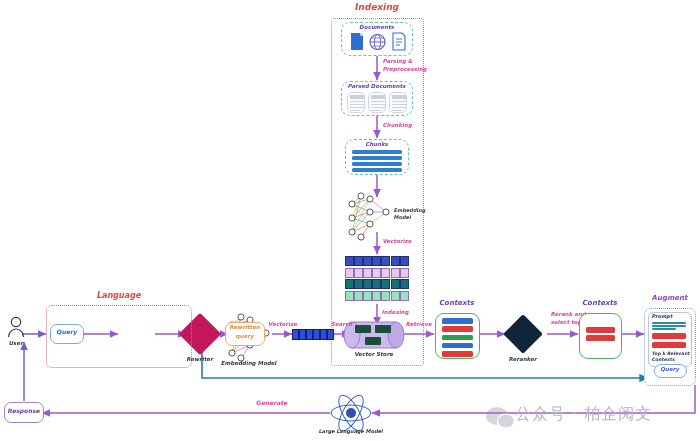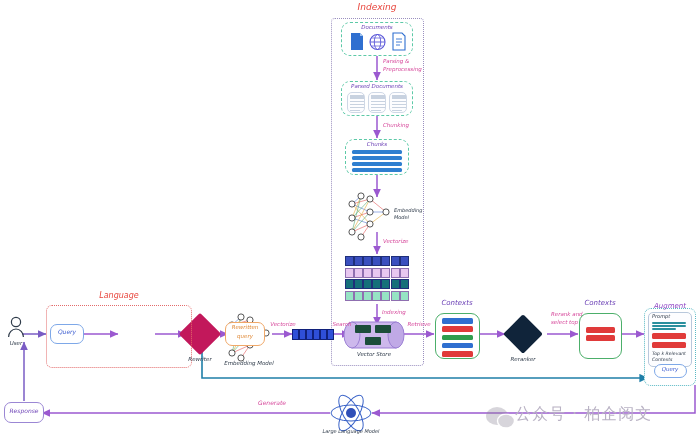--- a/index.html
+++ b/index.html
@@ -2,21 +2,21 @@
 <html><head>
 <meta charset="utf-8">
 <style>
   html,body{margin:0;padding:0;background:#fff;}
   body{width:700px;height:441px;position:relative;overflow:hidden;
        font-family:"DejaVu Sans","Liberation Sans",sans-serif;}
   #canvas{position:absolute;inset:0;width:700px;height:441px;}
   .abs{position:absolute;box-sizing:border-box;}
   .lbl{position:absolute;white-space:nowrap;line-height:1.15;
        font-family:"DejaVu Sans","Liberation Sans",sans-serif;
-       font-style:italic;font-weight:400;}
+       font-style:italic;font-weight:700;}
   .ctr{transform:translateX(-50%);text-align:center;}
   
   .indexing-box{border:1.2px dotted #9a8fbf;border-radius:4px;background:transparent;}
   .rewriting-box{border:1.2px dotted #e36a6a;border-radius:6px;}
   .dash-green{border:1.1px dashed #5cc9a7;border-radius:9px;background:#fff;}
   .solid-green{border:1.3px solid #4caf6a;border-radius:9px;background:#fff;}
   .solid-blue{border:1.3px solid #7ea8e8;border-radius:7px;background:#fff;}
   .solid-orange{border:1.2px solid #f0a868;border-radius:7px;background:#fff;}
   .solid-purple{border:1.3px solid #9b87d4;border-radius:7px;background:#fff;}
   .dot-teal{border:1.2px dotted #59b9c4;border-radius:7px;background:#fff;}
@@ -310,21 +310,21 @@
 <div class="lbl t-pink" style="left:551px;top:319px;font-size:5.5px;">select top k</div>
 
 <div class="abs solid-green" style="left:579px;top:313px;width:43px;height:46px;"></div>
 <div class="lbl ctr t-violet" style="left:600px;top:299px;font-size:7px;">Contexts</div>
 <div class="abs" id="contexts2" style="left:579px;top:313px;width:43px;height:46px;">
     <div class="bar" style="left: 7px; top: 14px; width: 29px; height: 5.6px; background: rgb(224, 58, 58);"></div>
     <div class="bar" style="left: 7px; top: 22.3px; width: 29px; height: 5.6px; background: rgb(224, 58, 58);"></div>
   </div>
 
 <div class="abs dot-teal" style="left:644px;top:308px;width:52px;height:78px;"></div>
-<div class="lbl ctr t-purple" style="left:670px;top:302px;font-size:7px;">Augment</div>
+<div class="lbl ctr t-purple" style="left:670px;top:294px;font-size:7px;">Augment</div>
 <div class="abs card-white" style="left:648px;top:312px;width:44px;height:55px;border-color:#b9c8dc;"></div>
 <div class="lbl t-dark" style="left:652px;top:314px;font-size:5px;">Prompt</div>
 <div class="bar" style="left:652px;top:322px;width:34px;height:1.6px;background:#2a8f9e;"></div>
 <div class="bar" style="left:652px;top:325px;width:34px;height:1.6px;background:#2a8f9e;"></div>
 <div class="bar" style="left:652px;top:328px;width:24px;height:1.6px;background:#2a8f9e;"></div>
 <div class="bar" style="left:652px;top:333px;width:34px;height:6px;background:#e03a3a;"></div>
 <div class="bar" style="left:652px;top:342px;width:34px;height:6px;background:#e03a3a;"></div>
 <div class="lbl t-dark" style="left:652px;top:351px;font-size:4.6px;">Top k Relevant</div>
 <div class="lbl t-dark" style="left:652px;top:357px;font-size:4.6px;">Contexts</div>
 <div class="abs solid-blue" style="left:654px;top:364px;width:33px;height:14px;"></div>

